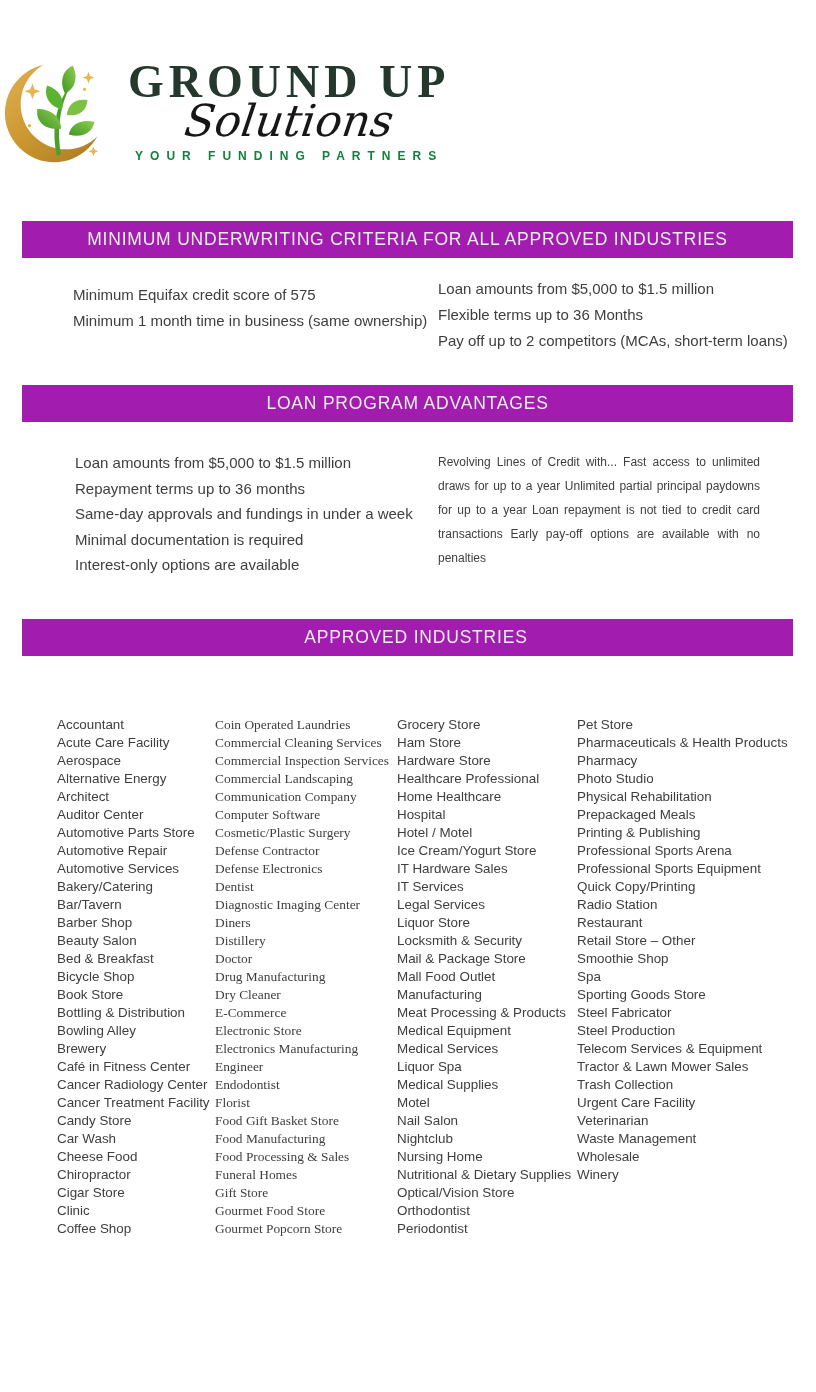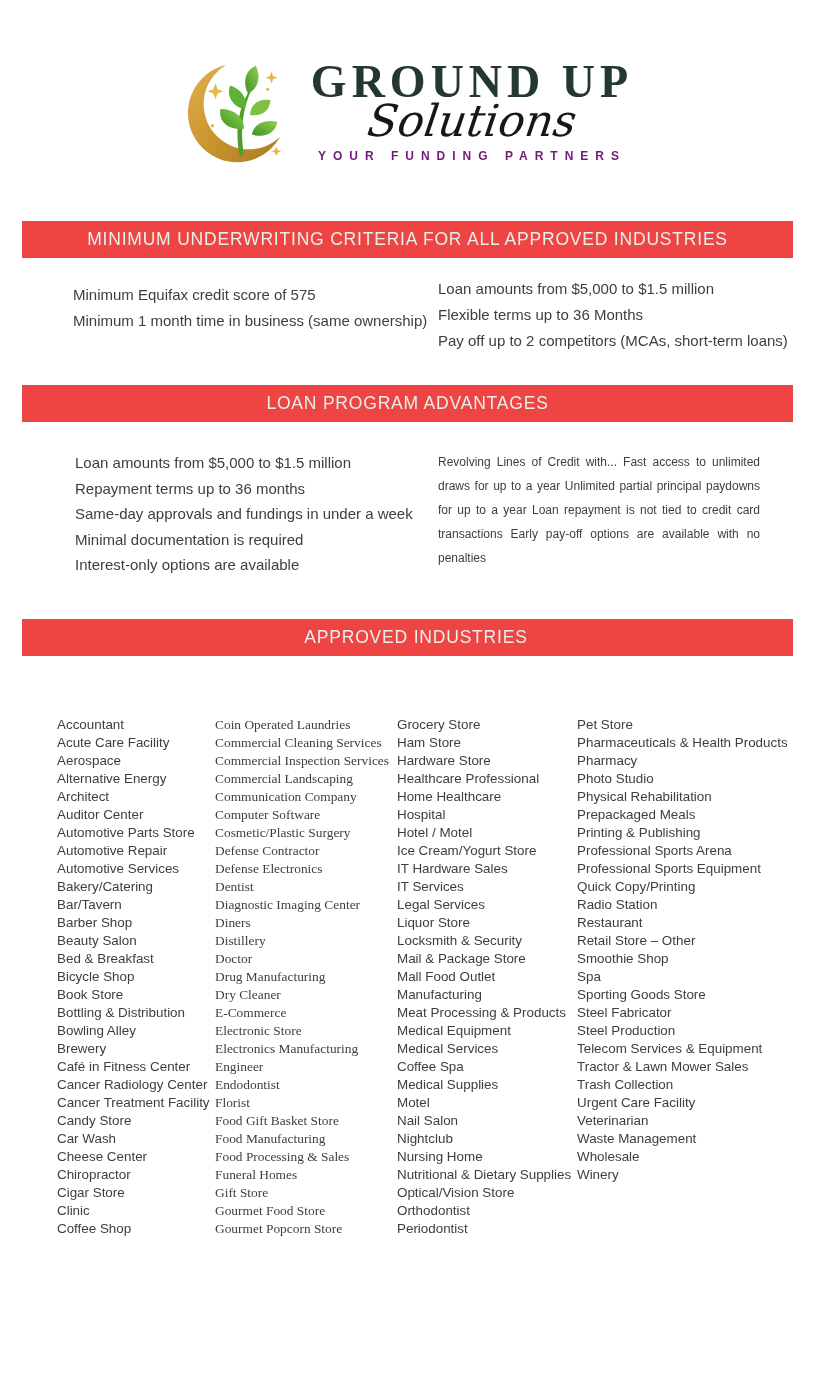--- a/index.html
+++ b/index.html
@@ -14,21 +14,21 @@
     overflow: hidden;
   }
 
   
   .logo-wrap {
     position: absolute;
     top: 52px;
     left: 0;
     width: 100%;
     display: flex;
-    justify-content: center;
+    justify-content: flex-start;
   }
   .logo {
     display: flex;
     align-items: center;
   }
   .logo-emblem { width: 118px; height: 118px; flex: 0 0 auto; margin-right: 10px; }
   .logo-text {
     display: flex;
     flex-direction: column;
     align-items: center;
@@ -49,32 +49,32 @@
     color: #171717;
     line-height: 1.0;
     margin-top: -6px;
     transform: skewX(-8deg);
     white-space: nowrap;
   }
   .brand-tagline {
     font-size: 12px;
     font-weight: bold;
     letter-spacing: 7px;
-    color: #701a75;
+    color: #15803d;
     margin-top: 6px;
     white-space: nowrap;
   }
 
   
   .banner {
     position: absolute;
     left: 22px;
     width: 771px;
     height: 37px;
-    background: #ef4444;
+    background: #a21caf;
     color: #e9efe9;
     display: flex;
     align-items: center;
     justify-content: center;
     font-size: 17.5px;
     letter-spacing: 0.8px;
     font-weight: 400;
   }
   .banner-underwriting { top: 221px; }
   .banner-advantages   { top: 385px; }
@@ -193,21 +193,21 @@
       <div class="text-line">Bicycle Shop</div>
       <div class="text-line">Book Store</div>
       <div class="text-line">Bottling &amp; Distribution</div>
       <div class="text-line">Bowling Alley</div>
       <div class="text-line">Brewery</div>
       <div class="text-line">Café in Fitness Center</div>
       <div class="text-line">Cancer Radiology Center</div>
       <div class="text-line">Cancer Treatment Facility</div>
       <div class="text-line">Candy Store</div>
       <div class="text-line">Car Wash</div>
-      <div class="text-line">Cheese Center</div>
+      <div class="text-line">Cheese Food</div>
       <div class="text-line">Chiropractor</div>
       <div class="text-line">Cigar Store</div>
       <div class="text-line">Clinic</div>
       <div class="text-line">Coffee Shop</div>
     </div>
   <div class="industries-col col-2">
       <div class="text-line">Coin Operated Laundries</div>
       <div class="text-line">Commercial Cleaning Services</div>
       <div class="text-line">Commercial Inspection Services</div>
       <div class="text-line">Commercial Landscaping</div>
@@ -250,21 +250,21 @@
       <div class="text-line">IT Services</div>
       <div class="text-line">Legal Services</div>
       <div class="text-line">Liquor Store</div>
       <div class="text-line">Locksmith &amp; Security</div>
       <div class="text-line">Mail &amp; Package Store</div>
       <div class="text-line">Mall Food Outlet</div>
       <div class="text-line">Manufacturing</div>
       <div class="text-line">Meat Processing &amp; Products</div>
       <div class="text-line">Medical Equipment</div>
       <div class="text-line">Medical Services</div>
-      <div class="text-line">Coffee Spa</div>
+      <div class="text-line">Liquor Spa</div>
       <div class="text-line">Medical Supplies</div>
       <div class="text-line">Motel</div>
       <div class="text-line">Nail Salon</div>
       <div class="text-line">Nightclub</div>
       <div class="text-line">Nursing Home</div>
       <div class="text-line">Nutritional &amp; Dietary Supplies</div>
       <div class="text-line">Optical/Vision Store</div>
       <div class="text-line">Orthodontist</div>
       <div class="text-line">Periodontist</div>
     </div>

